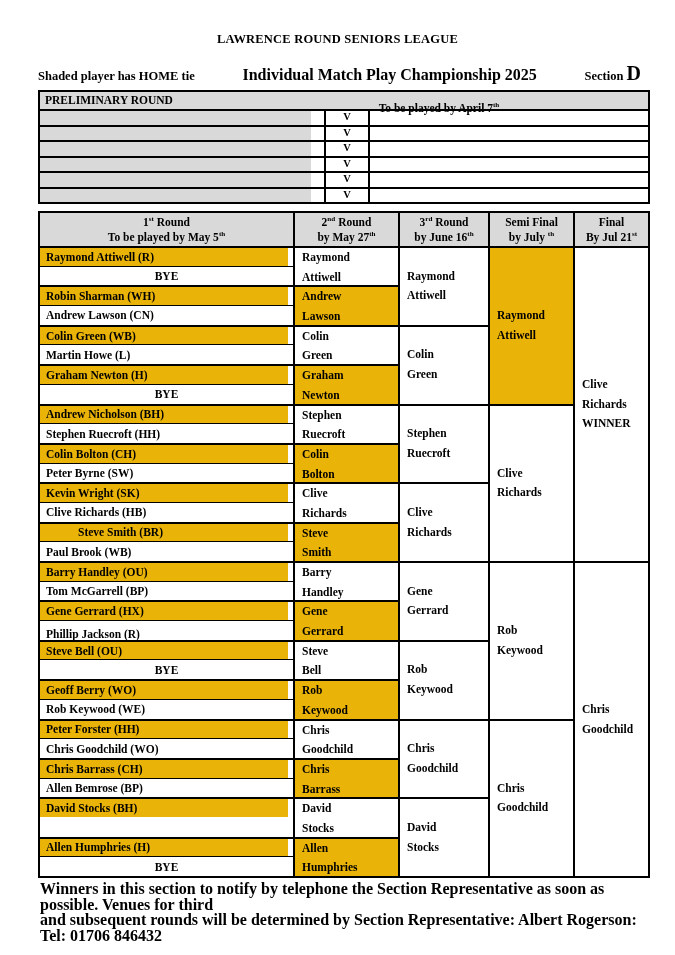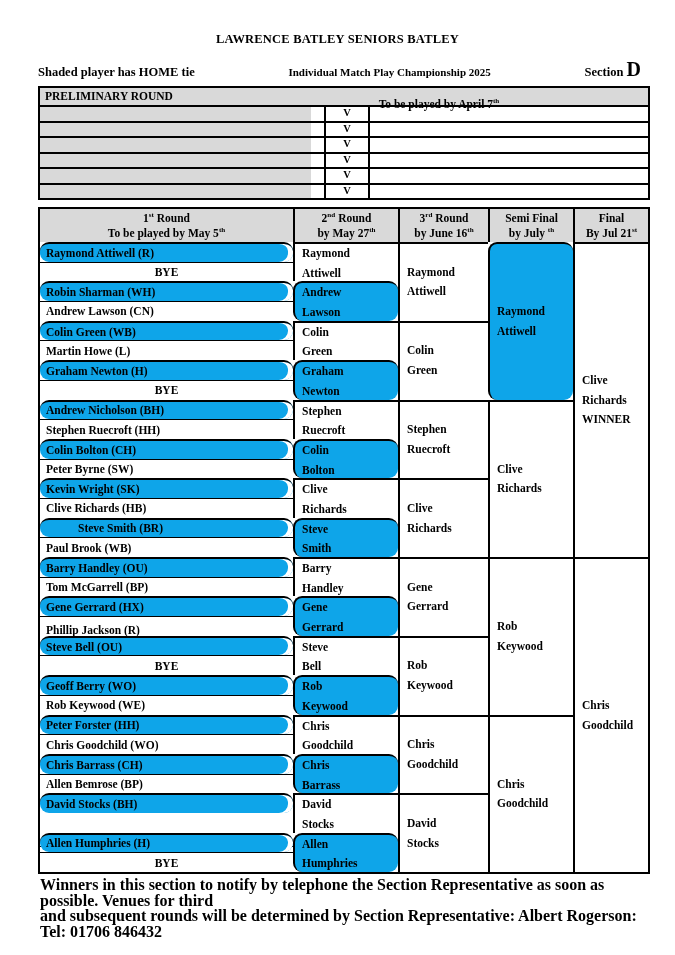--- a/index.html
+++ b/index.html
@@ -5,21 +5,21 @@
   html,body{margin:0;padding:0;background:#ffffff;}
   .page{
     position:relative;width:675px;height:955px;background:#fff;color:#000;
     font-family:"Liberation Serif","DejaVu Serif",serif;font-weight:bold;overflow:hidden;
   }
   sup{font-size:0.62em;vertical-align:super;line-height:0;}
 
   .league-title{padding-top:32px;text-align:center;font-size:12.5px;letter-spacing:.2px;}
   .header-row{display:flex;align-items:baseline;margin:7px 34px 5px 38px;}
   .home-note{font-size:12.5px;white-space:nowrap;}
-  .champ-title{flex:1;text-align:center;font-size:11px;white-space:nowrap;margin-top:12px;}
+  .champ-title{flex:1;text-align:center;font-size:16px;white-space:nowrap;margin-top:12px;}
   .section{font-size:12.5px;white-space:nowrap;}
   .section-letter{font-size:20px;}
 
   
   .prelim{margin-left:38px;width:612px;border:2px solid #000;box-sizing:border-box;}
   .prelim-header{position:relative;height:17px;background:#d9d9d9;font-size:11.5px;line-height:17px;}
   .prelim-title{padding-left:5px;}
   .prelim-deadline{position:absolute;left:0;top:8px;width:100%;text-align:center;text-indent:190px;}
   .prelim-row{display:flex;height:13.5px;border-top:2px solid #000;}
   .prelim-home{width:284px;background:#fff;}
@@ -32,40 +32,40 @@
   .bracket{
     margin:7px 0 0 38px;width:612px;box-sizing:border-box;border:2px solid #000;
     display:grid;grid-template-columns:253px 105px 90px 85px 75px;
     grid-template-rows:33px repeat(32,19.69px);
   }
   .colhead{
     background:#d9d9d9;text-align:center;font-size:11.5px;line-height:15px;
     display:flex;flex-direction:column;justify-content:center;box-sizing:border-box;
   }
   .cell{font-size:11.5px;box-sizing:border-box;overflow:hidden;}
-  .shaded{background:#0ea5e9;border-radius:9px;}
+  .shaded{background:#eab308;}
   .bl{border-left:2px solid #000;}
   .bt2{border-top:2px solid #000;}
   .bt1{border-top:1px solid #000;}
   .r1{display:flex;align-items:center;padding-left:6px;}
   .r1.shaded{box-shadow:inset -5px 0 0 0 #fff;}
   .r1.bye{justify-content:center;padding-left:0;}
   .r2{padding-left:7px;line-height:19.7px;}
   .r2 span{display:block;}
   .mid{display:flex;flex-direction:column;justify-content:center;padding-left:7px;line-height:19.7px;}
   .mid span{display:block;}
 
   .footer{margin:3px 0 0 40px;width:608px;font-size:16px;line-height:15.5px;}
 </style>
 </head>
 <body>
 
 <div class="page">
 
-  <div class="league-title">LAWRENCE BATLEY SENIORS BATLEY</div>
+  <div class="league-title">LAWRENCE ROUND SENIORS LEAGUE</div>
 
   <div class="header-row">
     <span class="home-note">Shaded player has HOME tie</span>
     <span class="champ-title">Individual Match Play Championship 2025</span>
     <span class="section"><span>Section </span><span class="section-letter">D</span></span>
   </div>
 
   <div class="prelim">
     <div class="prelim-header">
       <div class="prelim-deadline"><span>To be played by April 7</span><sup>th</sup></div>

